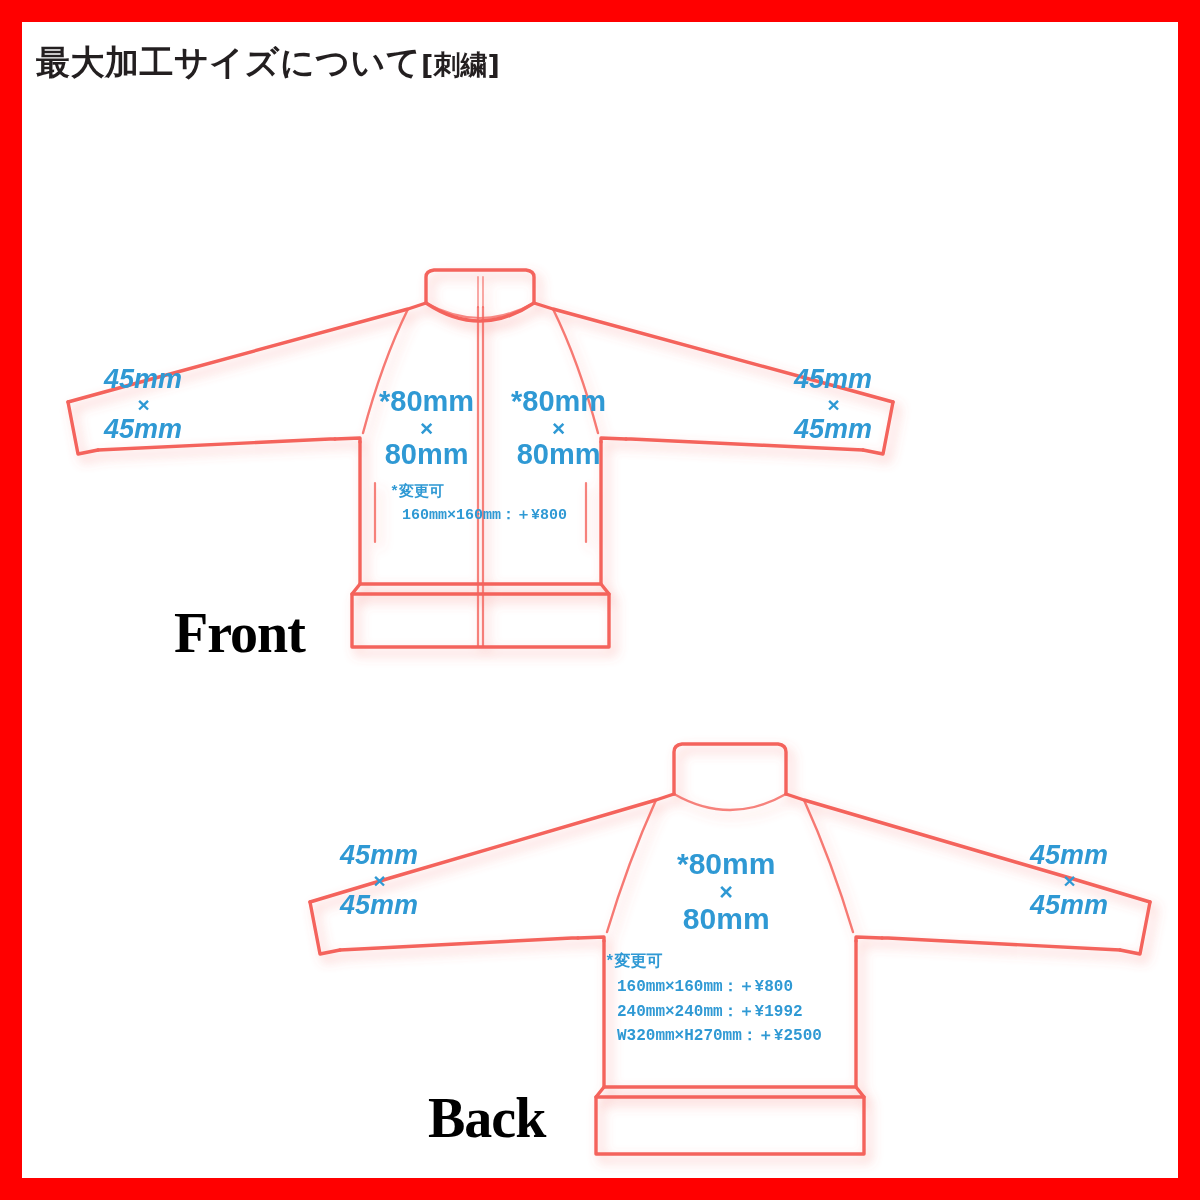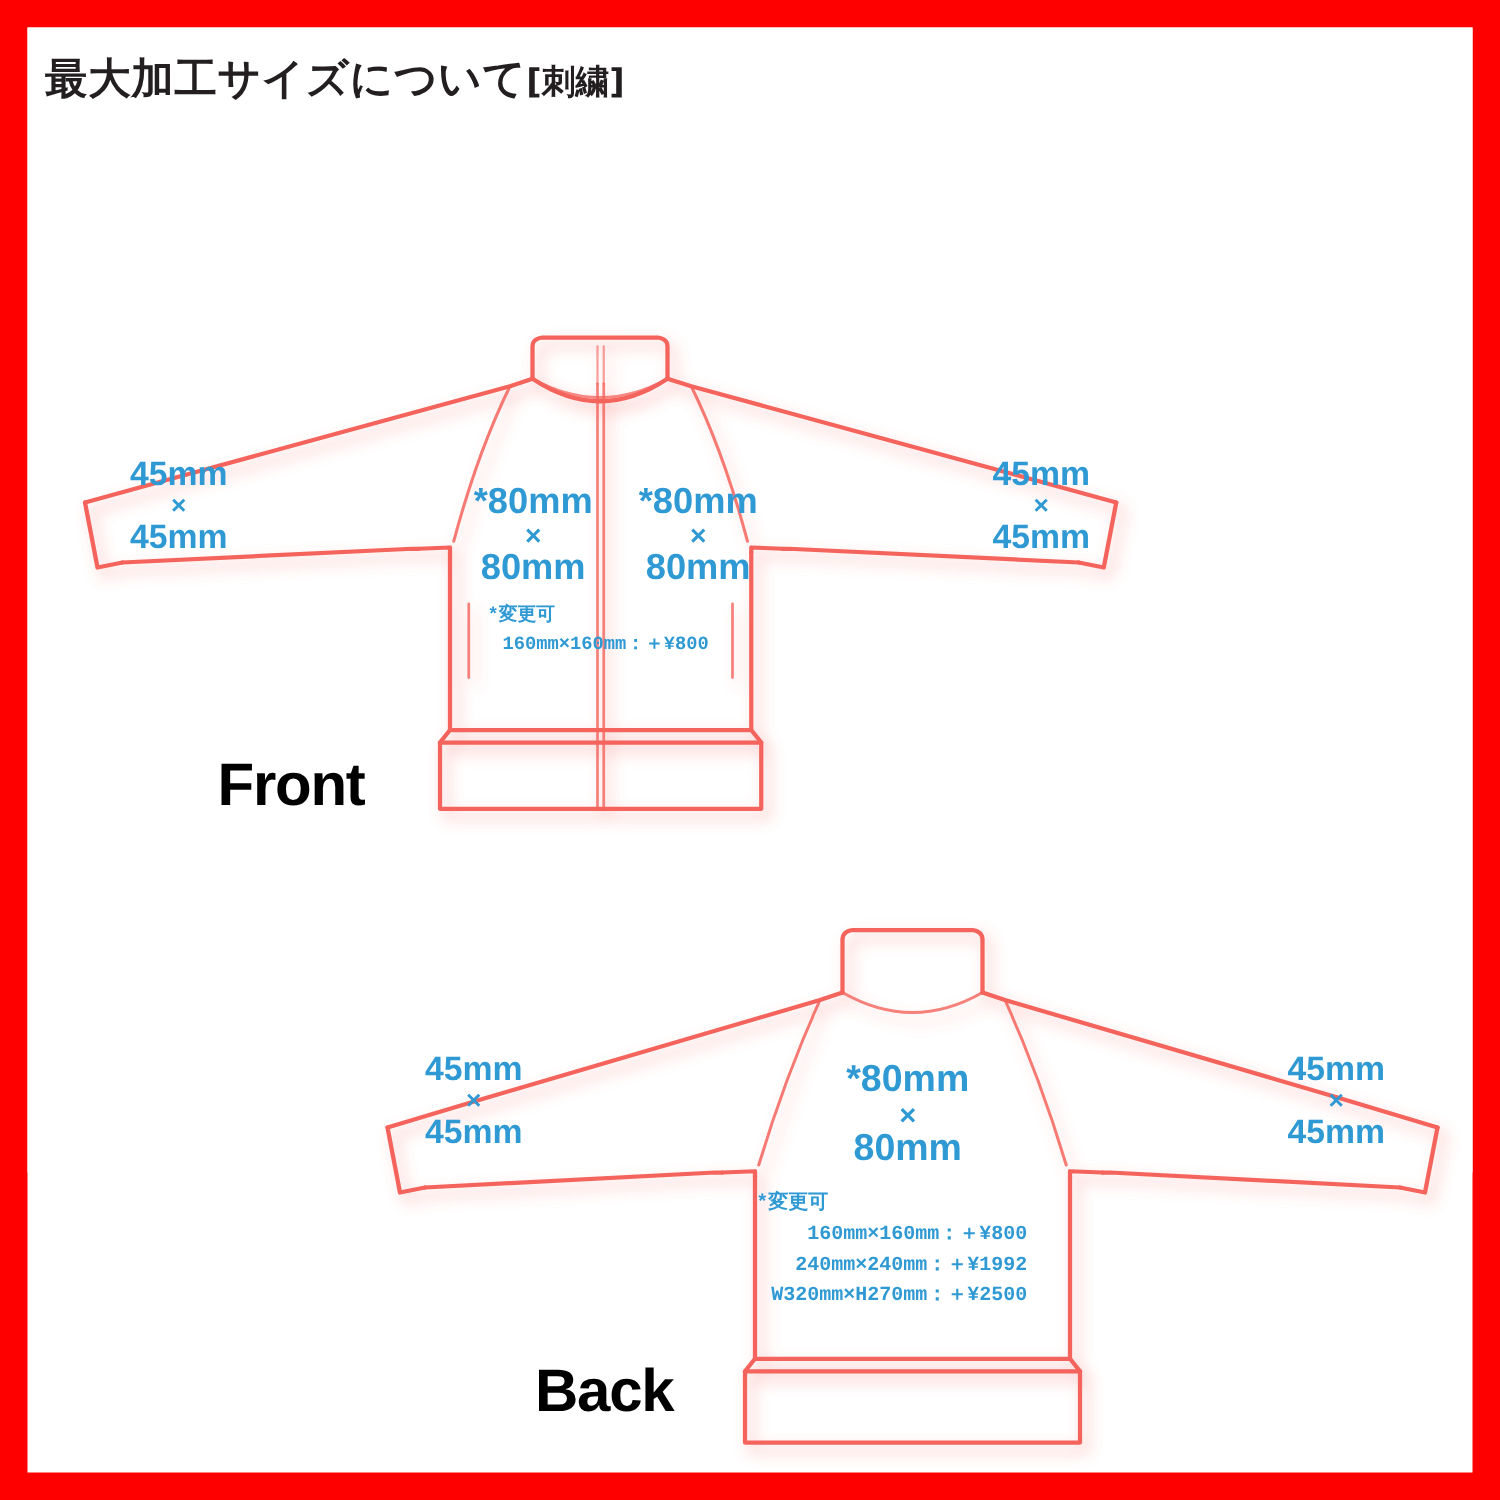--- a/index.html
+++ b/index.html
@@ -53,58 +53,58 @@
   }
 
   
   .garment {
     position: absolute;
   }
   .garment svg { display: block; }
 
   .view-label {
     position: absolute;
-    font-family: Liberation Sans, sans-serif;
+    font-family: Liberation Serif, serif;
     font-weight: bold;
     color: #000000;
-    font-size: 48px;
+    font-size: 56px;
     letter-spacing: -1px;
     line-height: 1;
   }
 
   
   .callout {
     position: absolute;
     color: #2f99d4;
     font-family: "Liberation Sans", "DejaVu Sans", sans-serif;
     font-weight: bold;
     text-align: center;
     line-height: 1.02;
     white-space: nowrap;
   }
   .callout .ln { display: block; }
   .callout .x { display: block; font-size: 0.78em; line-height: 1.05; }
 
-  .callout-sleeve { font-size: 27px; }
+  .callout-sleeve { font-size: 27px; font-style: italic; }
   .callout-chest  { font-size: 29px; }
   .callout-back   { font-size: 30px; }
 
   
   .note {
     position: absolute;
     color: #2f99d4;
     font-family: Liberation Mono, monospace;
     font-weight: bold;
     white-space: nowrap;
     line-height: 1.55;
   }
   .note-front { font-size: 15px; }
   .note-back  { font-size: 16px; }
   .note .hdr  { display: block; }
-  .note .itm  { display: block; padding-left: 12px; text-align: right; }
+  .note .itm  { display: block; padding-left: 12px; }
 </style>
 </head>
 <body>
 
 <div id="page">
   <div id="canvas">
 
     <div class="title-row">
       <span class="title-main">最大加工サイズについて</span>
       <span class="title-sub">[刺繍]</span>

